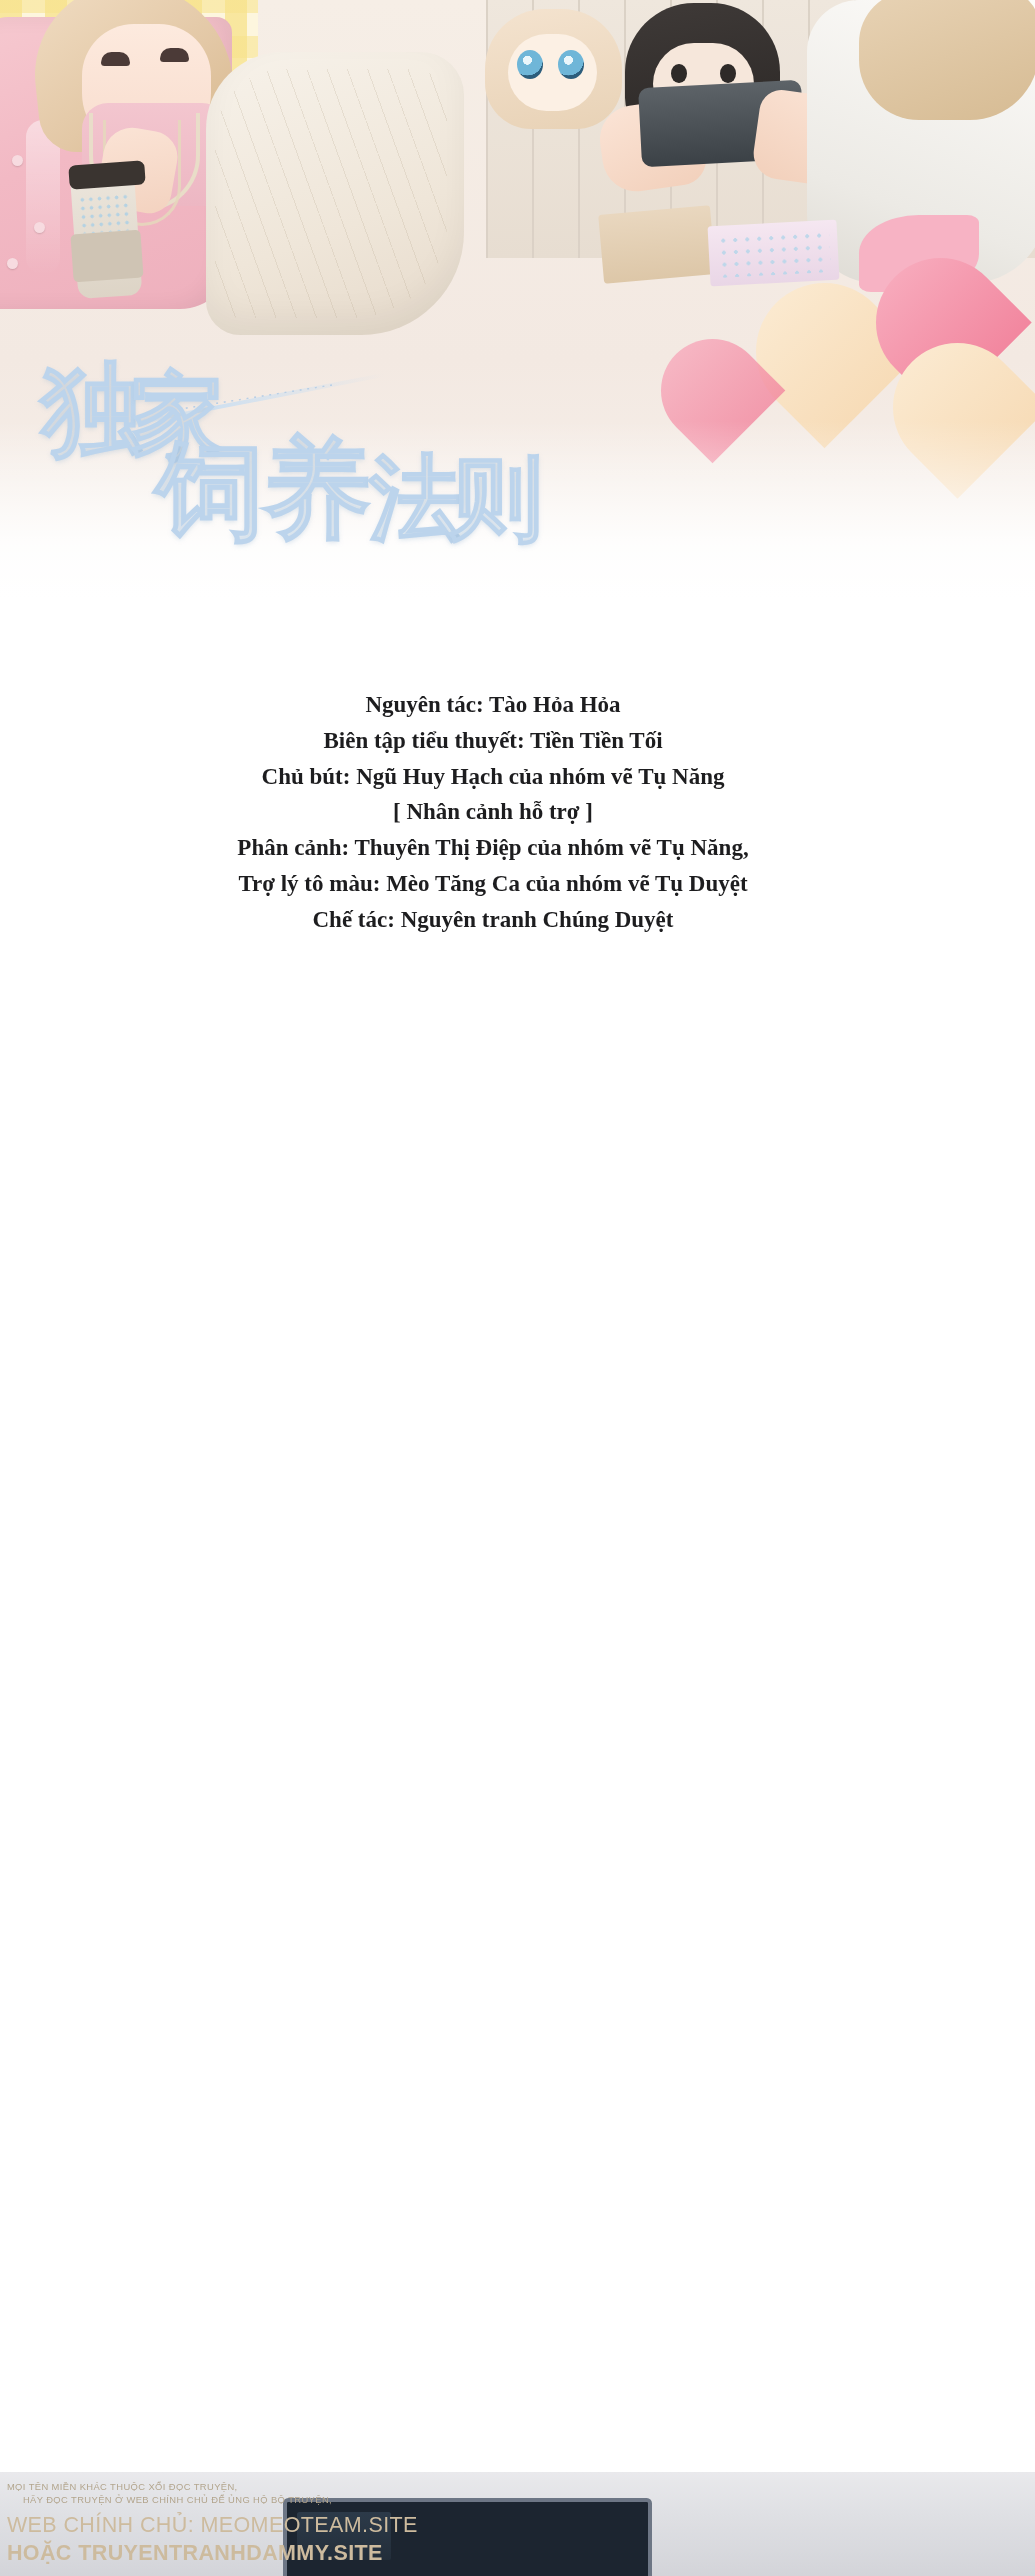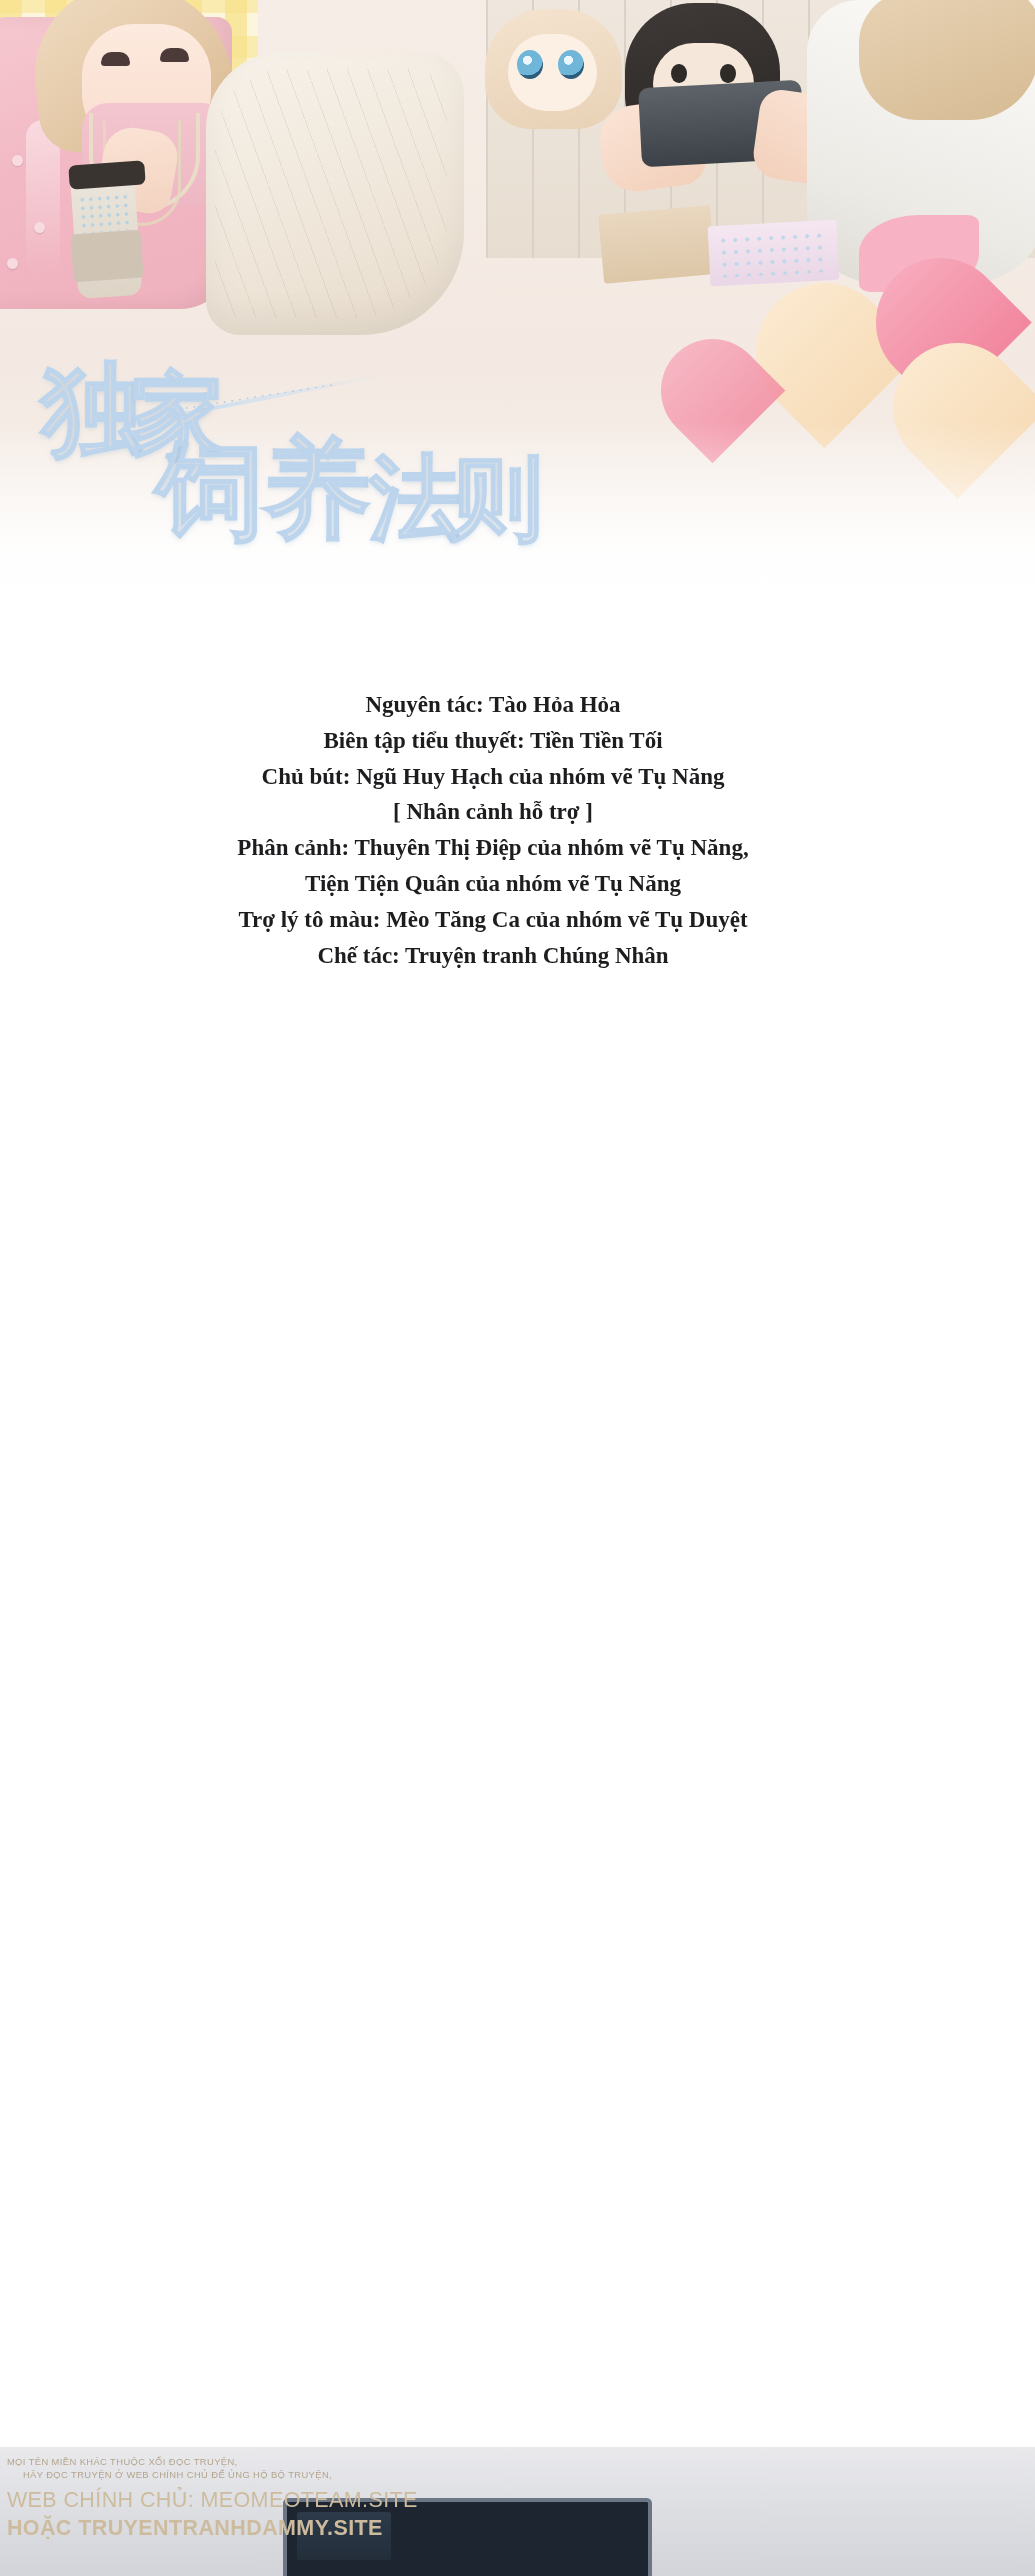--- a/index.html
+++ b/index.html
@@ -368,21 +368,21 @@
     line-height: 1.48;
   }
   .credits .line { display: block; padding: 0.9px 0; }
 
   
   .footer {
     position: absolute;
     left: 0;
     bottom: 0;
     width: 1036px;
-    height: 129px;
+    height: 104px;
     background: linear-gradient(180deg, #e9e9ec 0%, #dfe0e4 40%, #d3d4d9 100%);
     overflow: hidden;
   }
   .footer-screen {
     position: absolute;
     left: 283px;
     bottom: -12px;
     width: 361px;
     height: 82px;
     background: #1c2530;
@@ -482,23 +482,22 @@
     <span class="cjk c5">法</span>
     <span class="cjk c6">则</span>
   </div>
 
   <div class="credits">
     <span class="line">Nguyên tác: Tào Hỏa Hỏa</span>
     <span class="line">Biên tập tiểu thuyết: Tiền Tiền Tối</span>
     <span class="line">Chủ bút: Ngũ Huy Hạch của nhóm vẽ Tụ Năng</span>
     <span class="line">[ Nhân cảnh hỗ trợ ]</span>
     <span class="line">Phân cảnh: Thuyên Thị Điệp của nhóm vẽ Tụ Năng,</span>
-    <span class="line">Tiện Tiện Quân của nhóm vẽ Tụ Năng</span>
     <span class="line">Trợ lý tô màu: Mèo Tăng Ca của nhóm vẽ Tụ Duyệt</span>
-    <span class="line">Chế tác: Truyện tranh Chúng Nhân</span>
+    <span class="line">Chế tác: Nguyên tranh Chúng Duyệt</span>
   </div>
 
   <div class="footer">
     <div class="footer-screen"></div>
     <span class="wm tiny1">MỌI TÊN MIỀN KHÁC THUỘC XỔI ĐỌC TRUYỆN,</span>
     <span class="wm tiny2">HÃY ĐỌC TRUYỆN Ở WEB CHÍNH CHỦ ĐỂ ỦNG HỘ BỘ TRUYỆN,</span>
     <span class="wm big1">WEB CHÍNH CHỦ: MEOMEOTEAM.SITE</span>
     <span class="wm big2">HOẶC TRUYENTRANHDAMMY.SITE</span>
   </div>
 

